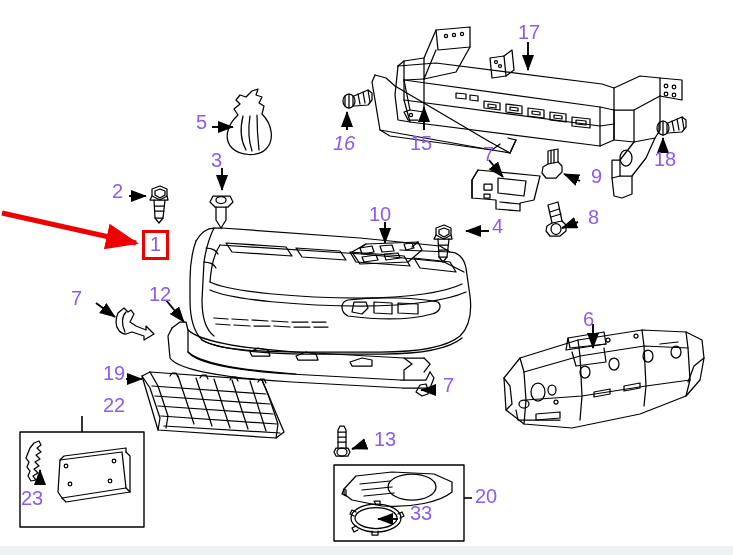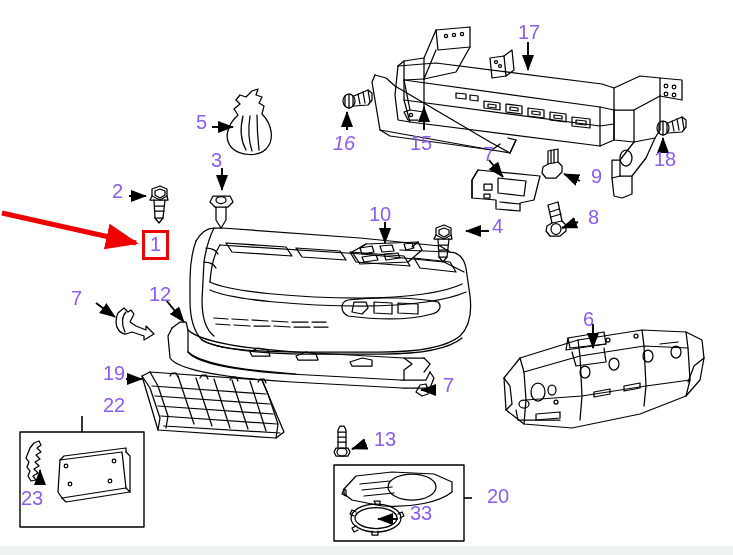--- a/index.html
+++ b/index.html
@@ -400,20 +400,20 @@
   <div class="callout-label" style="left:369px; top:204px;">10</div>
   <div class="callout-label" style="left:443px; top:375px;">7</div>
   <div class="callout-label" style="left:149px; top:284px;">12</div>
   <div class="callout-label" style="left:374px; top:429px;">13</div>
   <div class="callout-label" style="left:71px; top:288px;">7</div>
   <div class="callout-label" style="left:410px; top:133px;">15</div>
   <div class="callout-label" style="left:333px; top:133px;font-style:italic;">16</div>
   <div class="callout-label" style="left:518px; top:22px;">17</div>
   <div class="callout-label" style="left:654px; top:149px;">18</div>
   <div class="callout-label" style="left:103px; top:363px;">19</div>
-  <div class="callout-label" style="left:475px; top:486px;margin-left:12px;">20</div>
+  <div class="callout-label" style="left:475px; top:486px;">20</div>
   <div class="callout-label" style="left:410px; top:503px;">33</div>
   <div class="callout-label" style="left:63px; top:395px;margin-left:40px;">22</div>
   <div class="callout-label" style="left:21px; top:488px;">23</div>
 
   <div class="footer-strip"></div>
 
 </div>
 
 </body></html>

